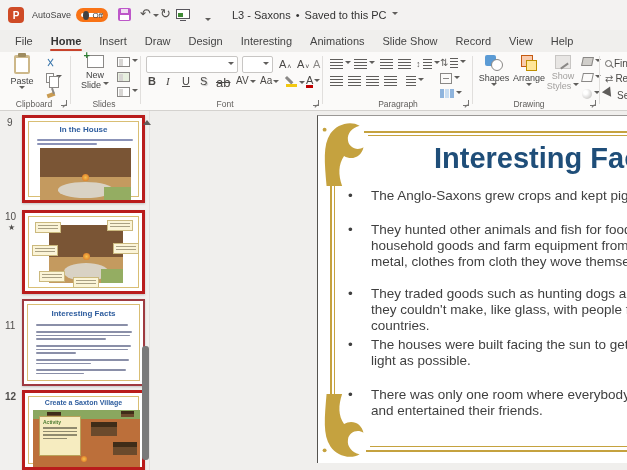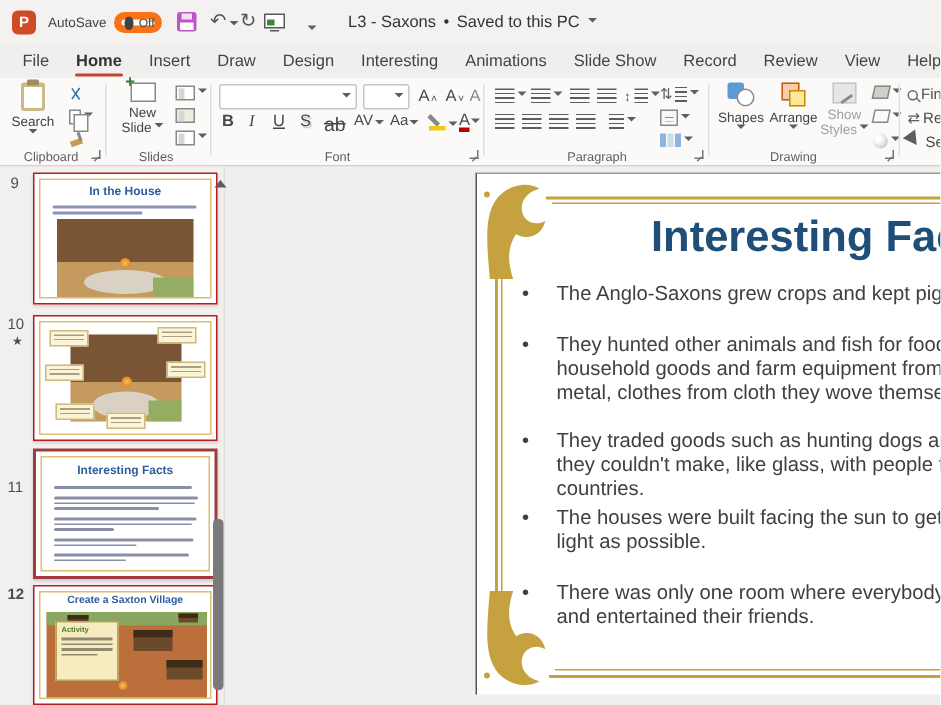--- a/index.html
+++ b/index.html
@@ -79,21 +79,21 @@
   .fill-icon{width:11px;height:9px;background:#d0ceca;border:1px solid #8a8886;transform:skewX(-12deg);display:inline-block;}
   .outline-icon{width:11px;height:9px;border:1.4px solid #8a8886;transform:skewX(-12deg);display:inline-block;}
   .effects-icon{width:10px;height:10px;border-radius:50%;background:radial-gradient(circle at 35% 35%,#fff 20%,#b8b6b4);display:inline-block;}
   .cursor-icon{width:0;height:0;border:5px solid transparent;border-top:9px solid #5f5d5b;transform:rotate(-35deg);display:inline-block;}
   .ed-lbl{font-size:10px;color:#4a4846;white-space:nowrap;}
 
   
   .panel{position:absolute;top:111px;left:0;width:150px;bottom:0;background:#f1f0ee;border-right:1px solid #e3e1df;}
   .snum{position:absolute;font-size:10px;color:#4f4d4b;}
   .star{position:absolute;font-size:8px;color:#4f4d4b;}
-  .thumb{position:absolute;left:22px;width:123px;background:#fff;border:1px solid #b91c1c;box-shadow:0 1px 2px rgba(0,0,0,.18);}
+  .thumb{position:absolute;left:22px;width:123px;background:#fff;border:3px solid #b91c1c;box-shadow:0 1px 2px rgba(0,0,0,.18);}
   .thumb.selected{border:2px solid #9e3a40;}
   .tframe{position:absolute;inset:3px;border:1px solid #d9be74;pointer-events:none;}
   .ttitle{position:absolute;left:0;right:0;text-align:center;font-weight:bold;color:#2e5d9e;}
   .bar{position:absolute;height:2px;background:#9aa0bd;border-radius:1px;}
   .scene{position:absolute;overflow:hidden;}
   .scene-house{background:linear-gradient(#7a5535 0 55%,#c49a5f 55%);}
   .fire{position:absolute;width:7px;height:7px;border-radius:50%;background:radial-gradient(#f6c14d,#d96c1f);}
   .floorpatch{position:absolute;width:60%;height:30%;left:20%;bottom:4%;background:#d9d2c4;border-radius:50%;}
   .grasspatch{position:absolute;right:0;bottom:0;width:30%;height:25%;background:#94ad62;}
   .callout{position:absolute;width:26px;height:11px;background:#fbf4d7;border:1px solid #cbb97e;padding:2px;background-clip:border-box;}
@@ -142,31 +142,30 @@
   <div class="tabsrow">
     <span class="tab">File</span>
     <span class="tab active">Home</span>
     <span class="tab">Insert</span>
     <span class="tab">Draw</span>
     <span class="tab">Design</span>
     <span class="tab">Interesting</span>
     <span class="tab">Animations</span>
     <span class="tab">Slide Show</span>
     <span class="tab">Record</span>
-    <span class="tab">Review</span>
     <span class="tab">View</span>
     <span class="tab">Help</span>
 
   </div>
 
   <div class="ribbon">
 
     <div class="bigbtn" style="left:4px;">
       <span class="clipboard-icon"></span>
-      <span class="lbl">Search</span>
+      <span class="lbl">Paste</span>
       <span class="cd"></span>
     </div>
     <div class="smallbtn" style="left:46px;top:6px;">
         <span class="scissors"></span>
       </div>
     <div class="smallbtn" style="left:46px;top:21px;">
         <span class="copy-icon"></span>
         <span class="cd"></span>
       </div>
     <div class="smallbtn" style="left:46px;top:36px;">

